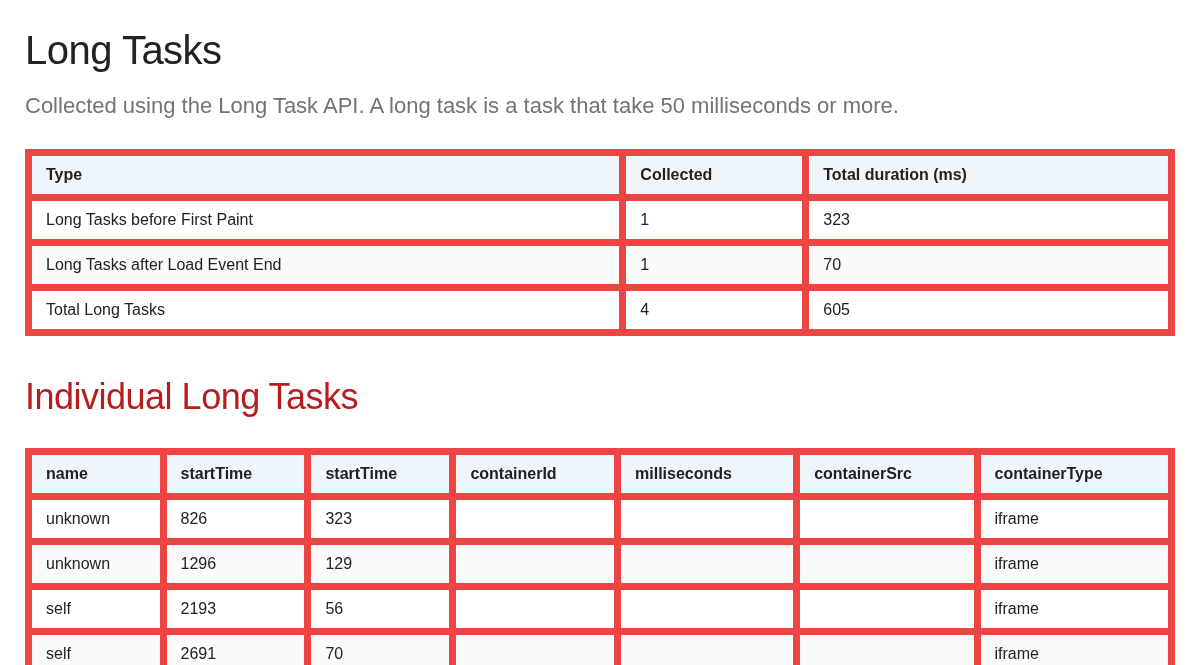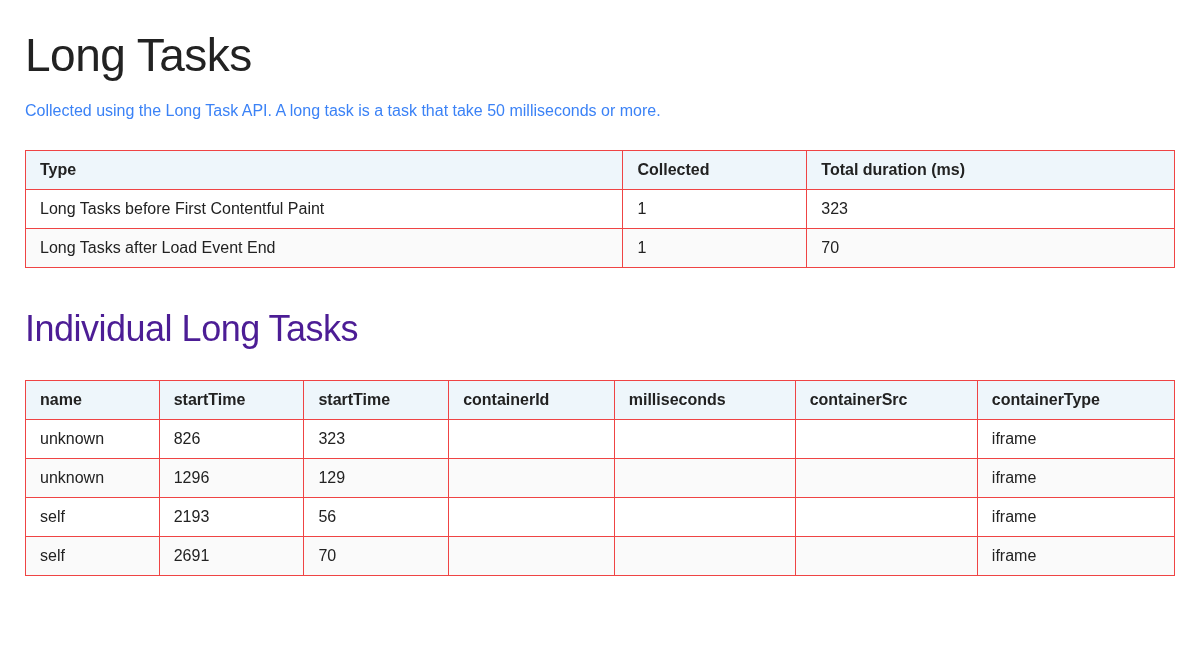--- a/index.html
+++ b/index.html
@@ -8,50 +8,50 @@
       box-sizing: border-box;
     }
     body {
       font-family: -apple-system, BlinkMacSystemFont, "Helvetica Neue", Helvetica, Arial, sans-serif;
       background: #fff;
       color: #222;
       padding: 20px 25px;
       font-size: 16px;
     }
     h1 {
-      font-size: 46px;
+      font-size: 40px;
       font-weight: 300;
       margin-bottom: 20px;
       margin-top: 8px;
       color: #222;
       letter-spacing: -0.5px;
     }
     h2 {
       font-size: 36px;
       font-weight: 300;
       margin-top: 40px;
       margin-bottom: 30px;
-      color: #4c1d95;
+      color: #b91c1c;
       letter-spacing: -0.5px;
     }
     p.desc {
-      font-size: 16px;
-      color: #3b82f6;
+      font-size: 22px;
+      color: #737373;
       margin-bottom: 30px;
       font-weight: 400;
     }
     table {
       width: 100%;
       border-collapse: collapse;
       margin-bottom: 10px;
     }
     table th, table td {
       text-align: left;
       padding: 10px 14px;
-      border: 1px solid #ef4444;
+      border: 7px solid #ef4444;
       font-size: 16px;
       color: #222;
     }
     table th {
       background: #eef6fb;
       font-weight: 600;
     }
     table tbody tr:nth-child(even) td {
       background: #fafafa;
     }
@@ -80,28 +80,33 @@
 <table class="summary-table">
   <thead>
     <tr>
       <th>Type</th>
       <th>Collected</th>
       <th>Total duration (ms)</th>
     </tr>
   </thead>
   <tbody>
     <tr>
-      <td>Long Tasks before First Contentful Paint</td>
+      <td>Long Tasks before First Paint</td>
       <td>1</td>
       <td>323</td>
     </tr>
     <tr>
       <td>Long Tasks after Load Event End</td>
       <td>1</td>
       <td>70</td>
+    </tr>
+    <tr>
+      <td>Total Long Tasks</td>
+      <td>4</td>
+      <td>605</td>
     </tr>
   </tbody>
 </table>
 
 <h2>Individual Long Tasks</h2>
 
 <table class="individual-table">
   <thead>
     <tr>
       <th>name</th>

